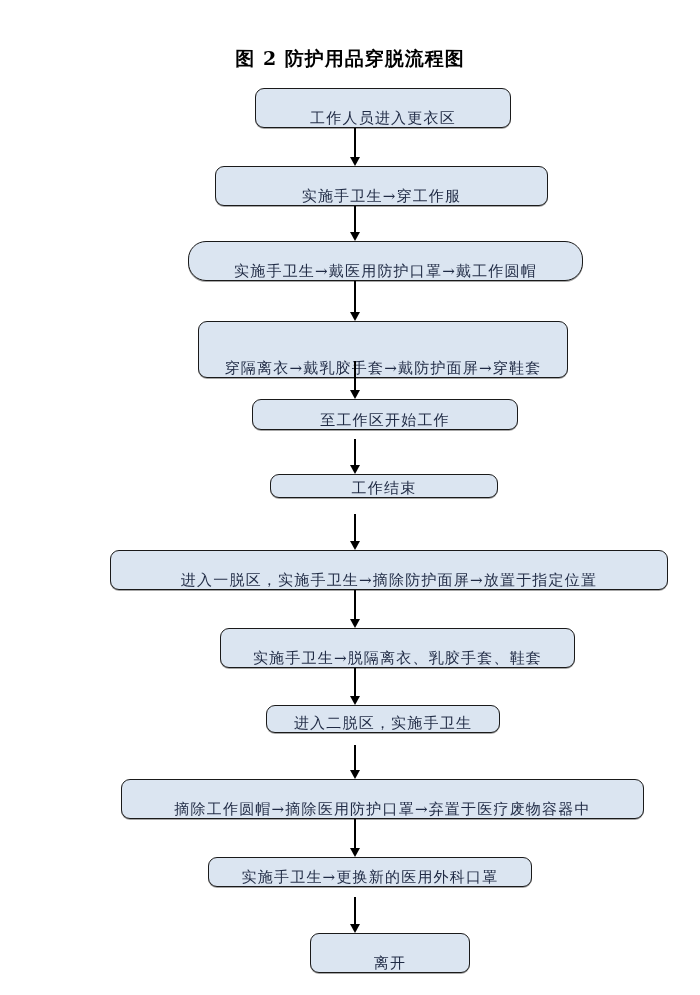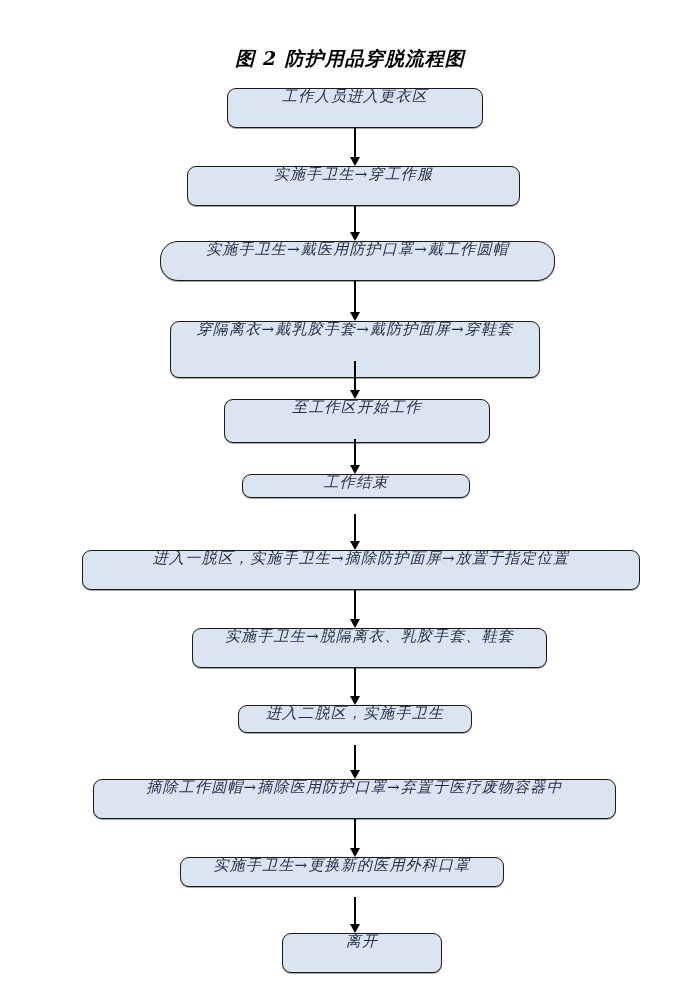--- a/index.html
+++ b/index.html
@@ -11,48 +11,48 @@
     width: 700px;
     height: 995px;
     font-family: "DejaVu Serif", "Liberation Serif", serif;
     position: relative;
     overflow: hidden;
   }
   #canvas {
     position: relative;
     width: 700px;
     height: 995px;
-    font-style: italic;
   }
   .chart-title {
     position: absolute;
     left: 0;
     top: 46px;
     width: 700px;
     text-align: center;
     font-size: 19px;
     font-weight: bold;
     letter-spacing: 1px;
     color: #000000;
     font-family: "DejaVu Serif", "Liberation Serif", serif;
   }
   .node {
     position: absolute;
     box-sizing: border-box;
     background: #dbe5f1;
     border: 1.6px solid #1a1a1a;
     border-radius: 9px;
     display: flex;
-    align-items: flex-start;
+    align-items: flex-end;
     justify-content: center;
     color: #1f2a44;
     font-size: 15px;
     letter-spacing: 1.2px;
     white-space: nowrap;
     box-shadow: 0 1px 0 rgba(0,0,0,0.35);
+    margin-left: 28px;
   }
   .node-label {
     display: block;
     line-height: 1;
     padding-bottom: 1px;
   }
   .connector {
     position: absolute;
     width: 2px;
     background: #000000;
@@ -77,21 +77,21 @@
       </div>
       <div class="node" style="left: 187px; top: 166px; width: 333px; height: 40px;">
         <span class="node-label">实施手卫生→穿工作服</span>
       </div>
       <div class="node" style="left: 160px; top: 241px; width: 395px; height: 40px; border-radius: 18px;">
         <span class="node-label">实施手卫生→戴医用防护口罩→戴工作圆帽</span>
       </div>
       <div class="node" style="left: 170px; top: 321px; width: 370px; height: 57px;">
         <span class="node-label">穿隔离衣→戴乳胶手套→戴防护面屏→穿鞋套</span>
       </div>
-      <div class="node" style="left: 224px; top: 399px; width: 266px; height: 44px;">
+      <div class="node" style="left: 224px; top: 399px; width: 266px; height: 31px;">
         <span class="node-label">至工作区开始工作</span>
       </div>
       <div class="node" style="left: 242px; top: 474px; width: 228px; height: 24px;">
         <span class="node-label">工作结束</span>
       </div>
       <div class="node" style="left: 82px; top: 550px; width: 558px; height: 40px;">
         <span class="node-label">进入一脱区，实施手卫生→摘除防护面屏→放置于指定位置</span>
       </div>
       <div class="node" style="left: 192px; top: 628px; width: 355px; height: 40px;">
         <span class="node-label">实施手卫生→脱隔离衣、乳胶手套、鞋套</span>

